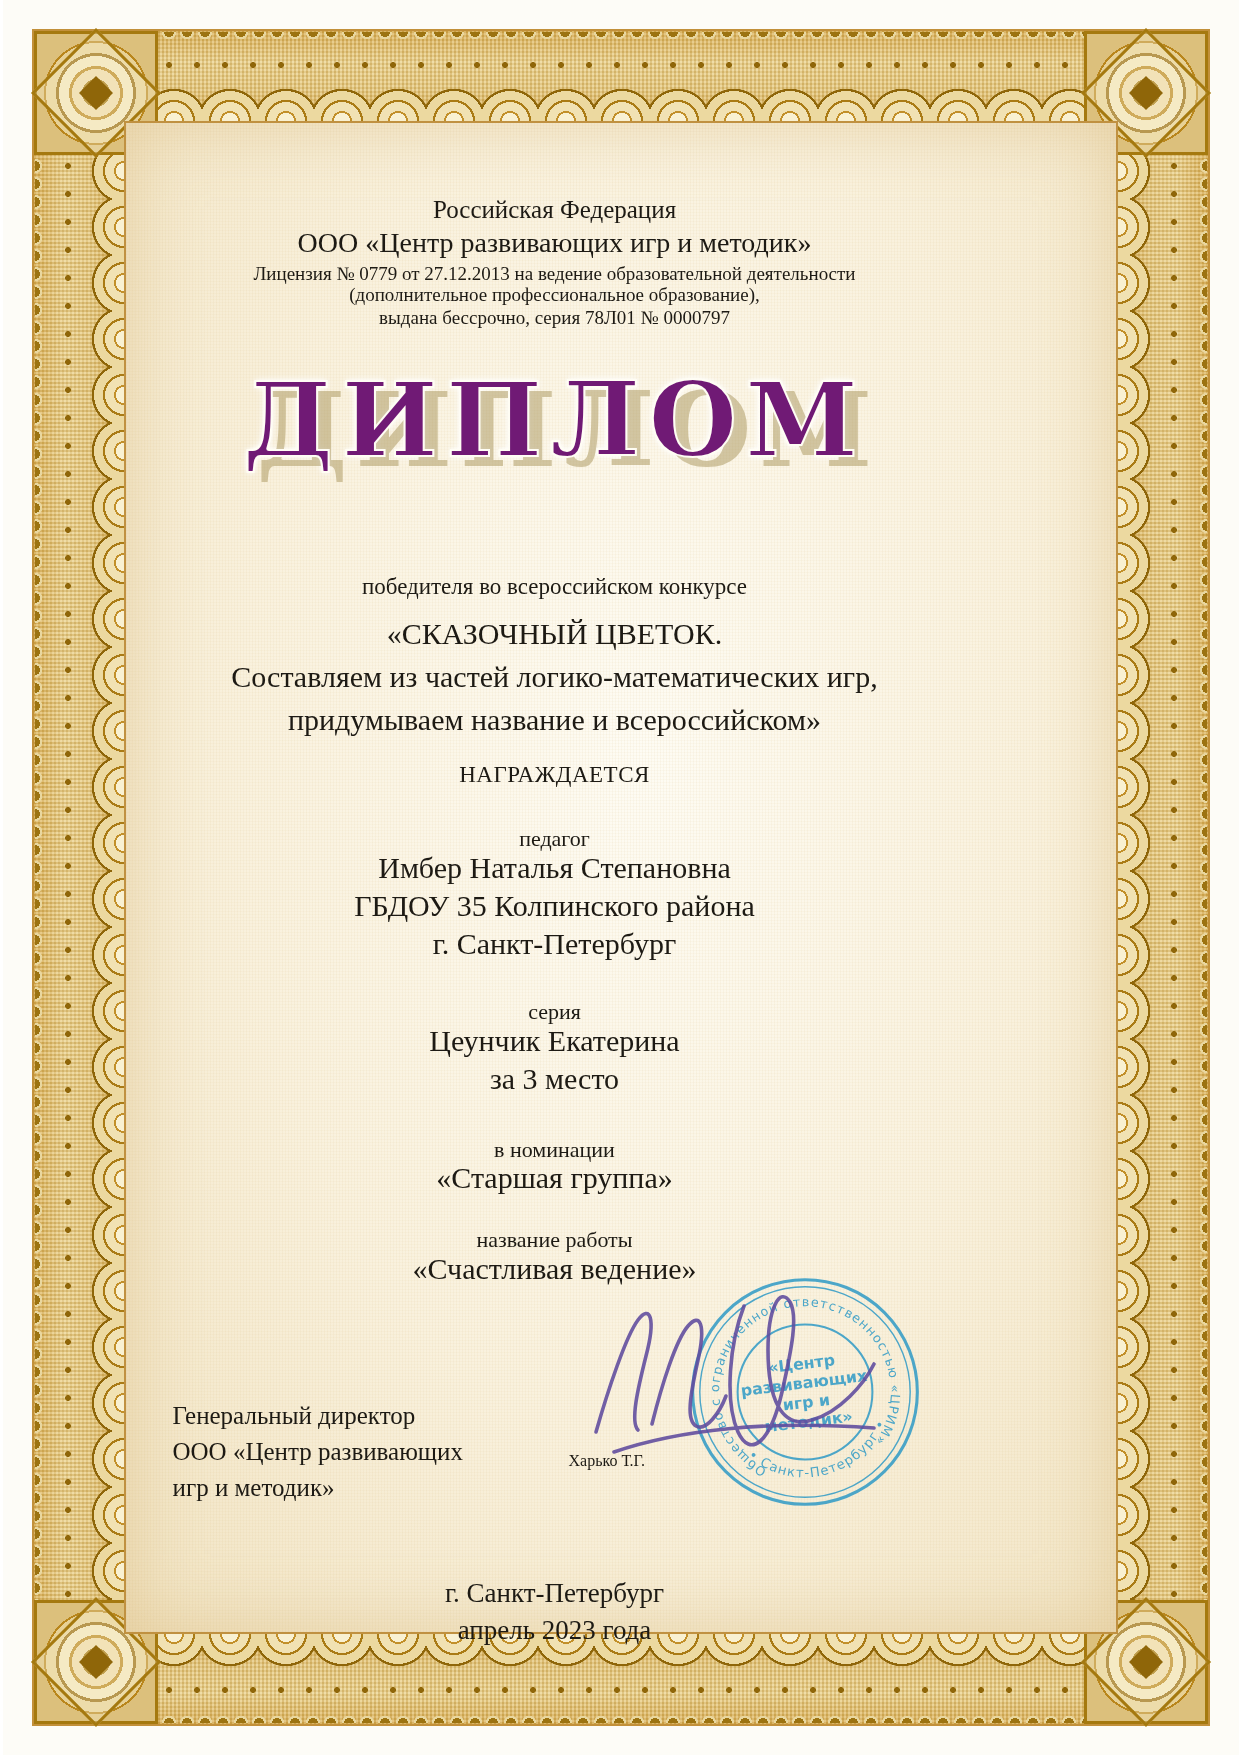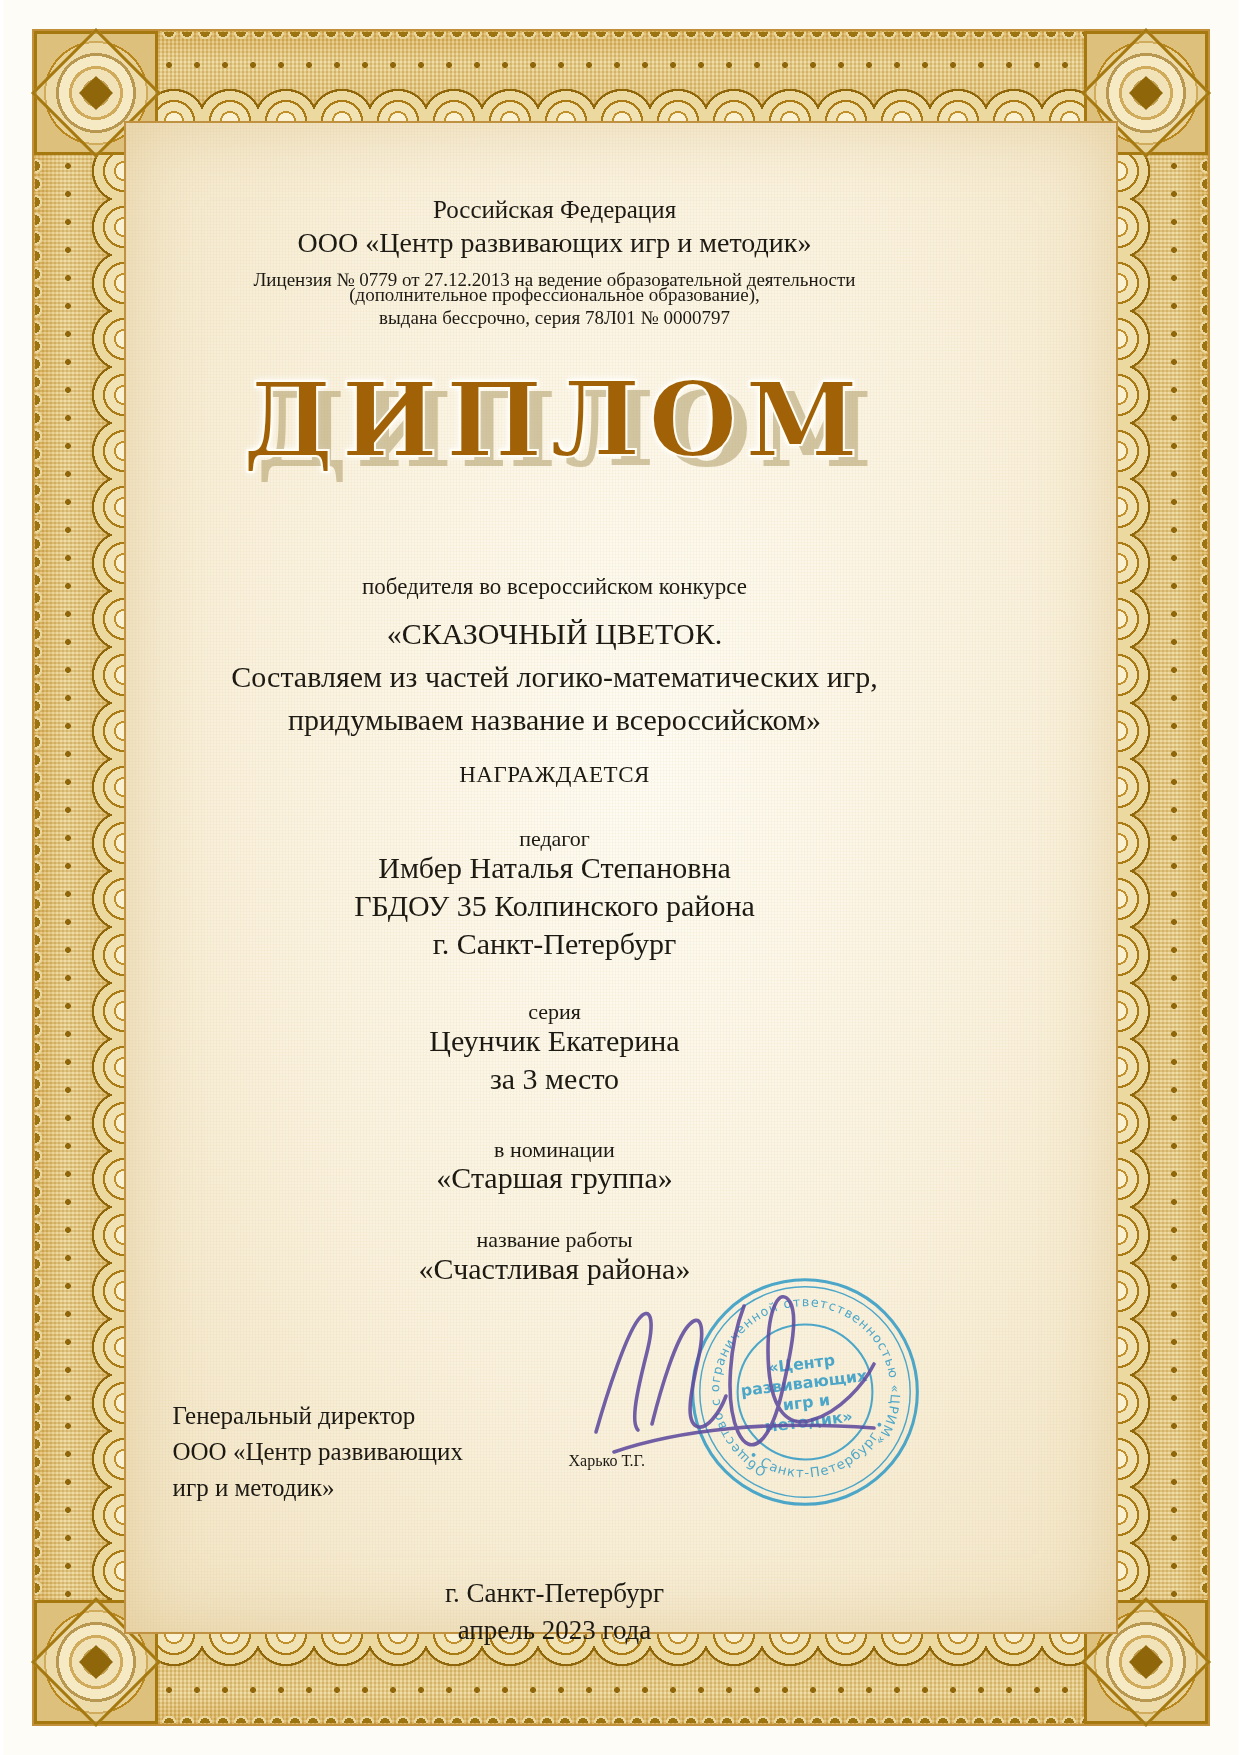--- a/index.html
+++ b/index.html
@@ -59,25 +59,25 @@
   .interior{position:absolute;inset:123px;
     background:
       repeating-linear-gradient(90deg,rgba(205,170,100,.07) 0 1px,transparent 1px 3px),
       repeating-linear-gradient(0deg,rgba(205,170,100,.05) 0 1px,transparent 1px 3px),
       radial-gradient(ellipse at 52% 42%,#fefcf4 0%,#f9f1dd 55%,#f1e3c2 100%);
     box-shadow:inset 0 0 70px rgba(208,168,95,.38);}
   
   .cline{position:absolute;left:120px;width:864px;text-align:center;}
   .h1{top:196px;font-size:25px;}
   .h2{top:227px;font-size:28px;}
-  .h3{top:269px;font-size:19px;}
+  .h3{top:263px;font-size:19px;}
   .h4{top:284px;font-size:19px;}
   .h5{top:307px;font-size:19px;}
   .diplom{top:360px;font-size:102px;font-weight:bold;font-family:"DejaVu Serif",serif;
-    letter-spacing:8px;color:#a16207;-webkit-text-stroke:2px #fffdf4;
+    letter-spacing:8px;color:#701a75;-webkit-text-stroke:2px #fffdf4;
     text-shadow:14px 10px 0 rgba(167,148,90,.5),0 0 2px #fff,0 0 5px #fff,0 0 9px #fff;}
   .sub{top:574px;font-size:23px;}
   .contest1{top:617px;font-size:30px;}
   .contest2{top:660px;font-size:30px;}
   .contest3{top:703px;font-size:30px;}
   .награда{top:762px;font-size:23px;letter-spacing:.5px;}
   .t-label{top:826px;font-size:22px;}
   .t-name{top:851px;font-size:30px;}
   .t-inst{top:889px;font-size:30px;}
   .t-city{top:927px;font-size:30px;}
@@ -133,21 +133,21 @@
   <div class="cline t-inst">ГБДОУ 35 Колпинского района</div>
   <div class="cline t-city">г. Санкт-Петербург</div>
 
   <div class="cline c-label">серия</div>
   <div class="cline c-name">Цеунчик Екатерина</div>
   <div class="cline c-place">за 3 место</div>
 
   <div class="cline n-label">в номинации</div>
   <div class="cline n-value">«Старшая группа»</div>
   <div class="cline w-label">название работы</div>
-  <div class="cline w-value">«Счастливая района»</div>
+  <div class="cline w-value">«Счастливая ведение»</div>
 
   <div class="sign-block">
     <div>Генеральный директор</div>
     <div>ООО «Центр развивающих</div>
     <div>игр и методик»</div>
   </div>
   <div class="signer-name">Харько Т.Г.</div>
 
   <svg class="stamp" viewBox="0 0 235 235">
     <g stroke="#2f9ac6" fill="none">

